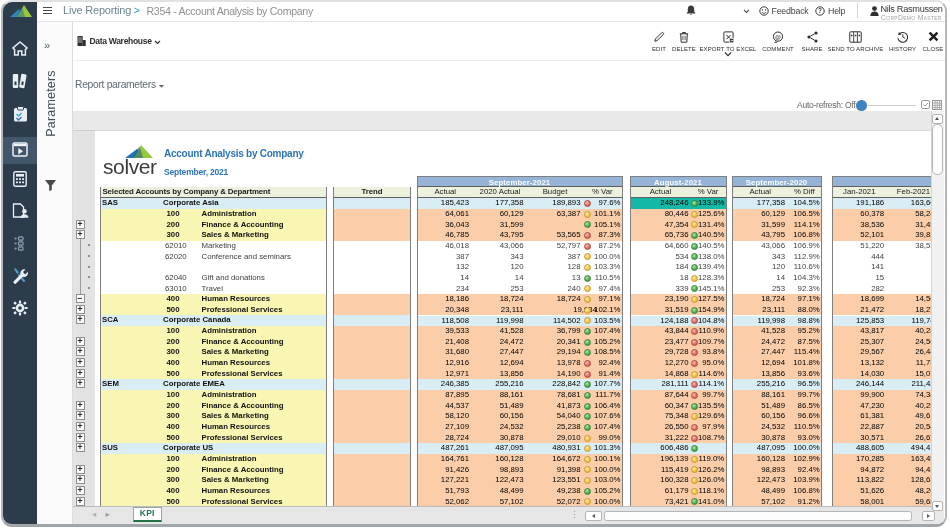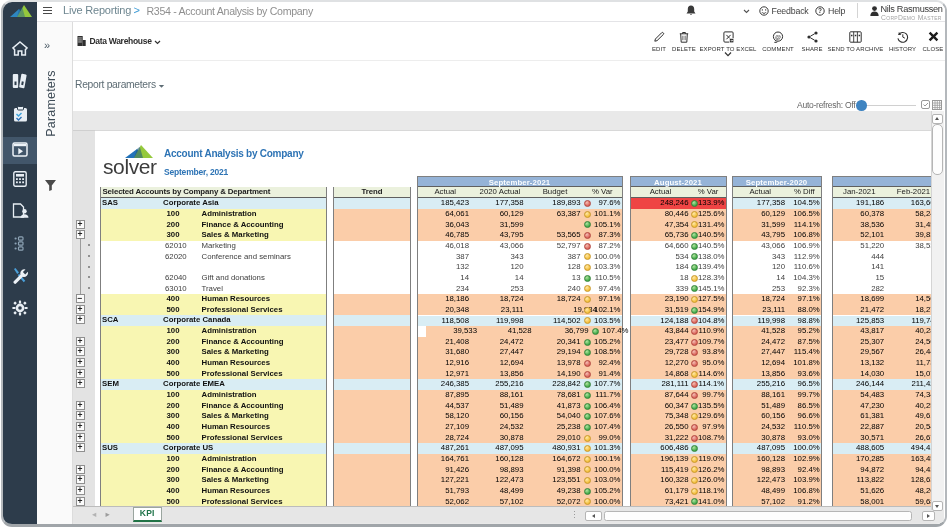--- a/index.html
+++ b/index.html
@@ -570,21 +570,21 @@
             </div>
 <div class="trow" style="top:139.00px;height:10.655px;line-height:10.655px;background:#d9edf4;color:#000;">
               <div class="cell" style="left:0px;width:55.5px;padding-right:4px;">118,508</div>
               <div class="cell" style="left:55.5px;width:54px;padding-right:3.5px;">119,998</div>
               <div class="cell" style="left:109.5px;width:56px;padding-right:2.5px;">114,502</div>
               <div class="cell pct" style="left:165.5px;width:38.5px;">
                 <i class="tl" style="background:radial-gradient(circle at 35% 30%,#ffe9a8,#f3bd39 70%);border:1px solid #c9992a;"></i>
                 <span style="padding-right:1px;">103.5%</span>
               </div>
             </div>
-<div class="trow" style="top:149.66px;height:10.655px;line-height:10.655px;background:#fbcda9;color:#000;margin-left:8px;">
+<div class="trow" style="top:149.66px;height:10.655px;line-height:10.655px;background:#fbcda9;color:#000;">
               <div class="cell" style="left:0px;width:55.5px;padding-right:4px;">39,533</div>
               <div class="cell" style="left:55.5px;width:54px;padding-right:3.5px;">41,528</div>
               <div class="cell" style="left:109.5px;width:56px;padding-right:2.5px;">36,799</div>
               <div class="cell pct" style="left:165.5px;width:38.5px;">
                 <i class="tl" style="background:radial-gradient(circle at 35% 30%,#b2e5a0,#3fa847 70%);border:1px solid #35843a;"></i>
                 <span style="padding-right:1px;">107.4%</span>
               </div>
             </div>
 <div class="trow" style="top:160.31px;height:10.655px;line-height:10.655px;background:#fbcda9;color:#000;">
               <div class="cell" style="left:0px;width:55.5px;padding-right:4px;">21,408</div>
@@ -730,21 +730,21 @@
                 <span style="padding-right:1px;">100.0%</span>
               </div>
             </div>
 </div>
 <div class="gbox" style="left:629.5px;top:174.5px;width:97px;height:333.9px;">
 <div class="gtitle">August-2021</div>
 <div class="ghead" style="top:10.800000000000011px;">
               <div class="cell ctr" style="left:0px;width:60px;">Actual</div>
               <div class="cell ctr" style="left:60px;width:35px;">% Var</div>
             </div>
-<div class="trow" style="top:21.80px;height:10.655px;line-height:10.655px;background:#ef4444;color:#000;">
+<div class="trow" style="top:21.80px;height:10.655px;line-height:10.655px;background:#14b8a6;color:#000;">
               <div class="cell" style="left:0px;width:60px;padding-right:2px;">248,246</div>
               <div class="cell pct" style="left:60px;width:35px;">
                 <i class="tl" style="background:radial-gradient(circle at 35% 30%,#b2e5a0,#3fa847 70%);border:1px solid #35843a;"></i>
                 <span style="padding-right:1.2px;">133.9%</span>
               </div>
             </div>
 <div class="trow" style="top:32.46px;height:10.655px;line-height:10.655px;background:#fbcda9;color:#000;">
               <div class="cell" style="left:0px;width:60px;padding-right:2px;">80,446</div>
               <div class="cell pct" style="left:60px;width:35px;">
                 <i class="tl" style="background:radial-gradient(circle at 35% 30%,#ffe9a8,#f3bd39 70%);border:1px solid #c9992a;"></i>
@@ -1136,21 +1136,21 @@
             </div>
 <div class="trow" style="top:192.28px;height:10.655px;line-height:10.655px;background:#fbcda9;color:#000;">
               <div class="cell" style="left:0px;width:53.5px;padding-right:1.8px;">14,030</div>
               <div class="cell" style="left:53.5px;width:55px;padding-right:2px;">15,076</div>
             </div>
 <div class="trow" style="top:202.94px;height:10.655px;line-height:10.655px;background:#d9edf4;color:#000;">
               <div class="cell" style="left:0px;width:53.5px;padding-right:1.8px;">246,144</div>
               <div class="cell" style="left:53.5px;width:55px;padding-right:2px;">211,427</div>
             </div>
 <div class="trow" style="top:213.59px;height:10.655px;line-height:10.655px;background:#fbcda9;color:#000;">
-              <div class="cell" style="left:0px;width:53.5px;padding-right:1.8px;">54,483</div>
+              <div class="cell" style="left:0px;width:53.5px;padding-right:1.8px;">99,900</div>
               <div class="cell" style="left:53.5px;width:55px;padding-right:2px;">74,341</div>
             </div>
 <div class="trow" style="top:224.25px;height:10.655px;line-height:10.655px;background:#fbcda9;color:#000;">
               <div class="cell" style="left:0px;width:53.5px;padding-right:1.8px;">47,230</div>
               <div class="cell" style="left:53.5px;width:55px;padding-right:2px;">40,254</div>
             </div>
 <div class="trow" style="top:234.90px;height:10.655px;line-height:10.655px;background:#fbcda9;color:#000;">
               <div class="cell" style="left:0px;width:53.5px;padding-right:1.8px;">61,381</div>
               <div class="cell" style="left:53.5px;width:55px;padding-right:2px;">49,617</div>
             </div>

